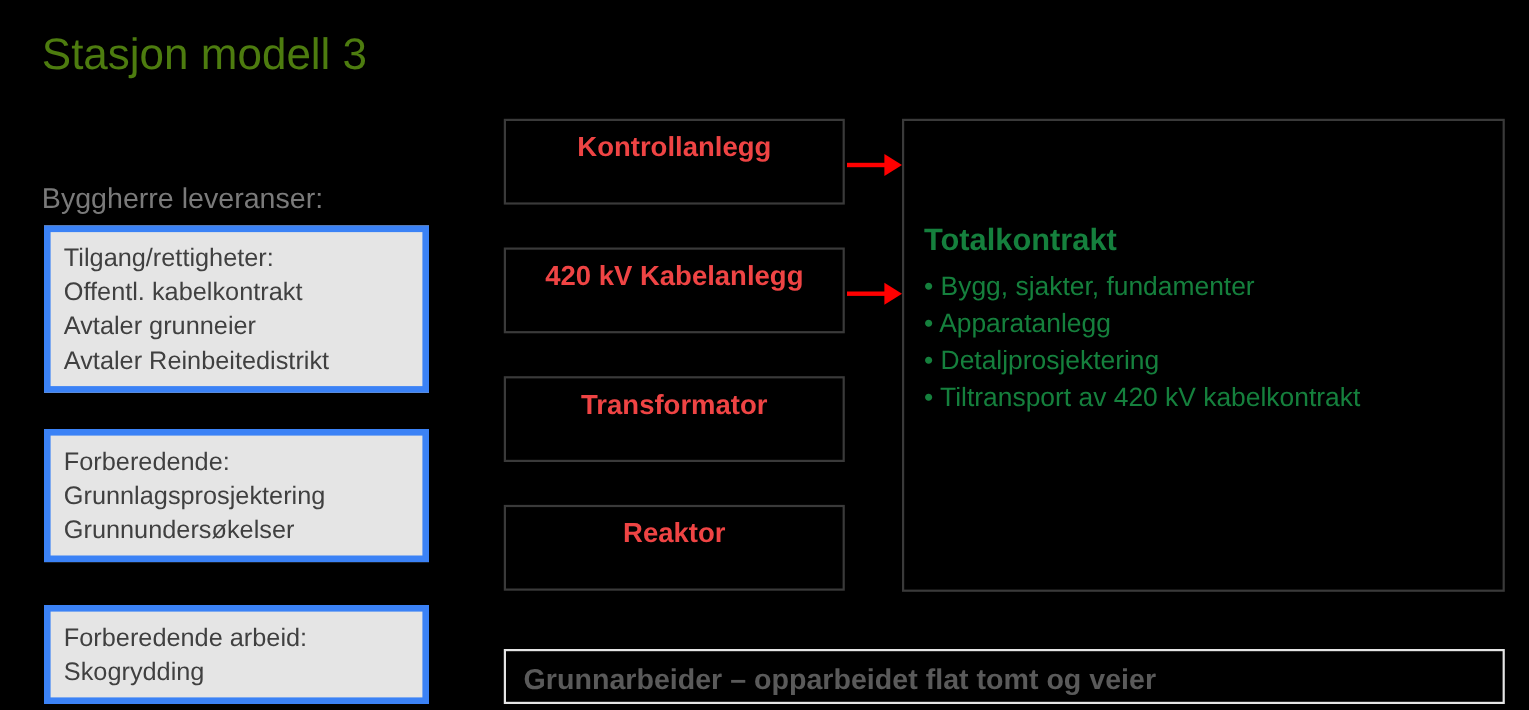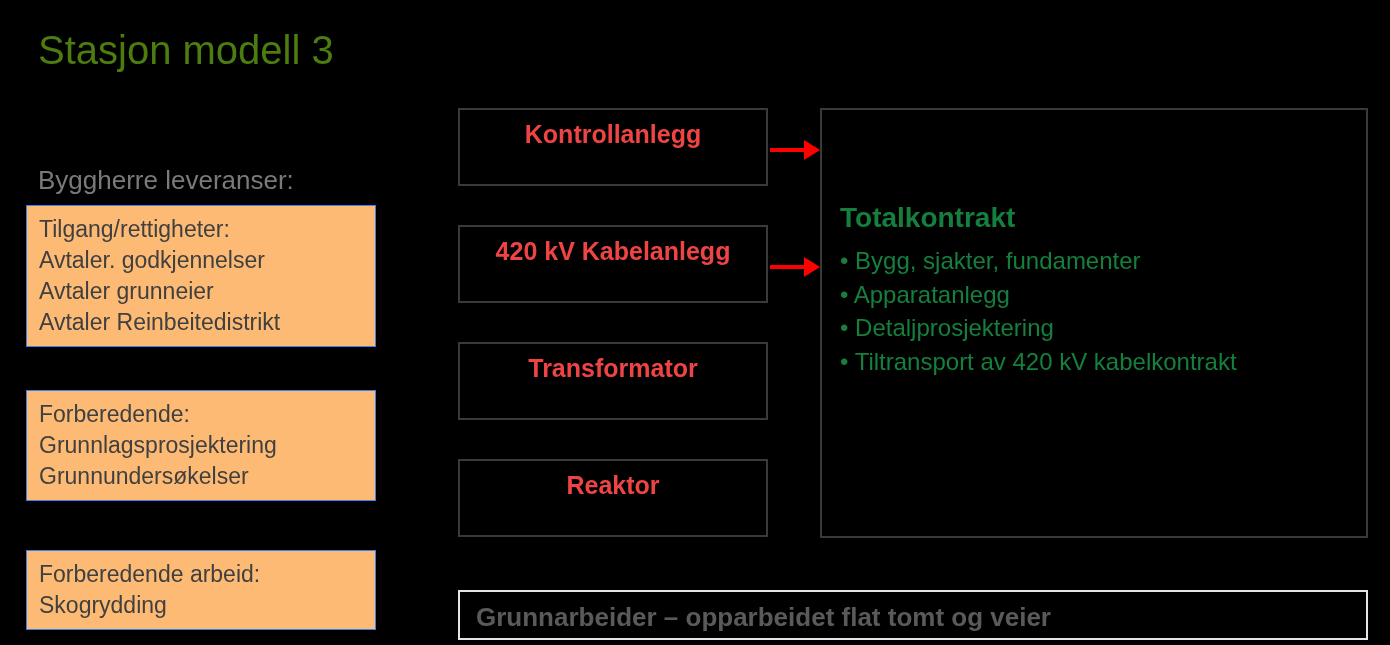--- a/index.html
+++ b/index.html
@@ -21,24 +21,24 @@
   }
   .subheading {
     position: absolute;
     left: 38px;
     top: 165px;
     font-size: 26px;
     color: #7a7a7a;
   }
   .left-box {
     position: absolute;
-    left: 26px;
+    left: 40px;
     width: 350px;
-    background: #fdba74;
-    border: 1px solid #3b82f6;
+    background: #e5e5e5;
+    border: 6px solid #3b82f6;
     color: #404040;
     font-size: 23px;
     line-height: 1.35;
     padding: 8px 12px;
   }
   .lb1 { top: 205px; }
   .lb2 { top: 390px; }
   .lb3 { top: 550px; }
   .mid-box {
     position: absolute;
@@ -115,21 +115,21 @@
 </style>
 </head>
 <body>
 
 <div class="title">Stasjon modell 3</div>
 
 <div class="subheading">Byggherre leveranser:</div>
 
 <div class="left-box lb1">
   <div>Tilgang/rettigheter:</div>
-  <div>Avtaler. godkjennelser</div>
+  <div>Offentl. kabelkontrakt</div>
   <div>Avtaler  grunneier</div>
   <div>Avtaler Reinbeitedistrikt</div>
 </div>
 
 <div class="left-box lb2">
   <div>Forberedende:</div>
   <div>Grunnlagsprosjektering</div>
   <div>Grunnundersøkelser</div>
 </div>
 

